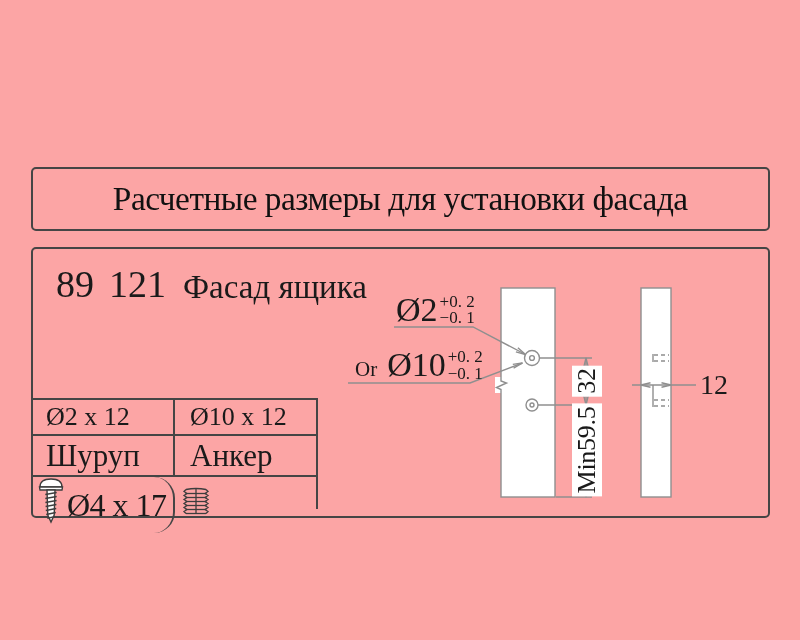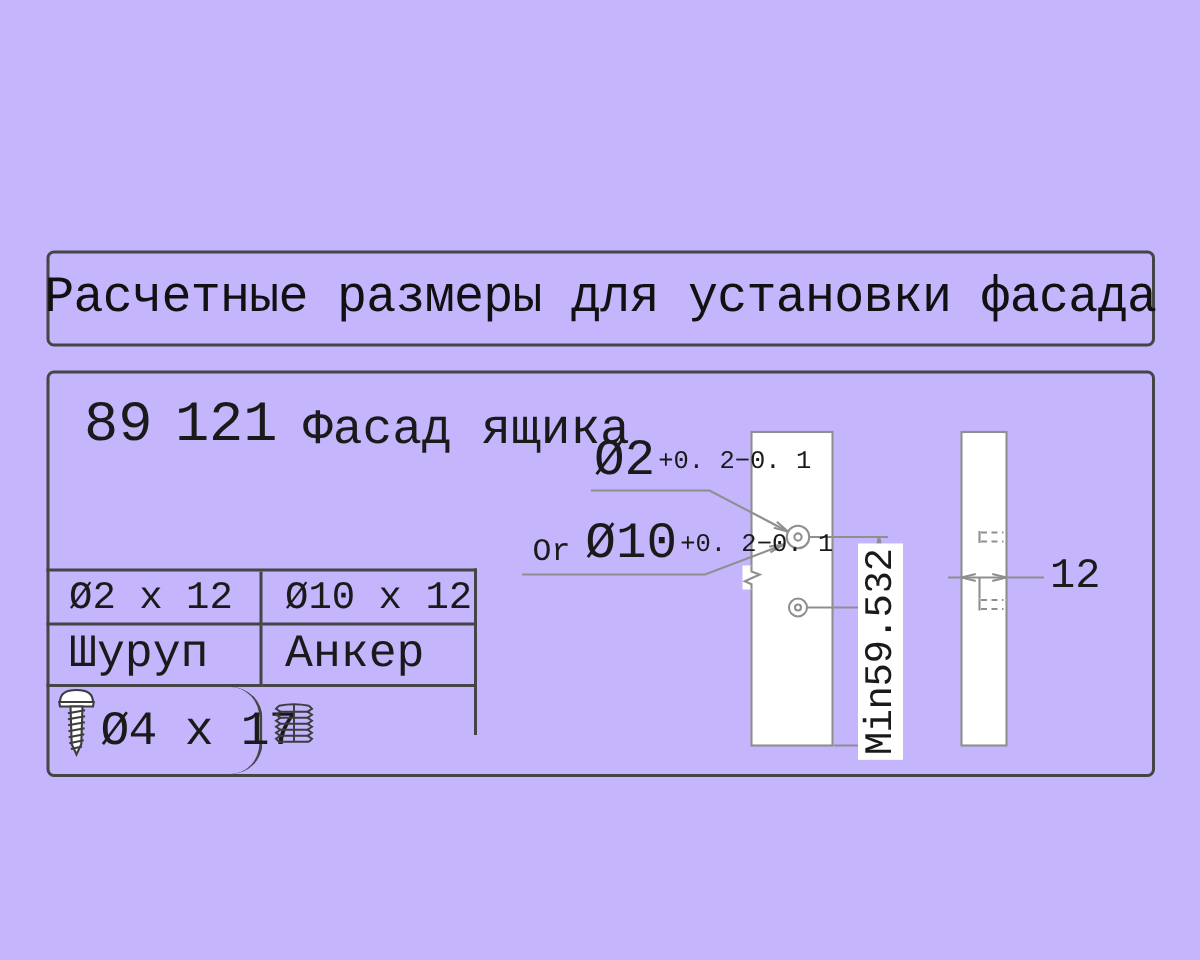--- a/index.html
+++ b/index.html
@@ -1,19 +1,19 @@
 <!DOCTYPE html>
 <html><head>
 <meta charset="utf-8">
 <style>
   * { margin:0; padding:0; box-sizing:border-box; }
   html,body { background:#ffffff; }
   .canvas {
-    position:relative; width:800px; height:640px; background:#c4b5fd;
-    font-family:Liberation Mono, monospace; color:#1a1a1a; overflow:hidden;
+    position:relative; width:800px; height:640px; background:#fca5a5;
+    font-family:Liberation Serif, serif; color:#1a1a1a; overflow:hidden;
   }
   .title-box {
     position:absolute; left:31px; top:167px; width:739px; height:64px;
     border:2px solid #454545; border-radius:5px;
     display:flex; align-items:center; justify-content:center;
   }
   .title-box .title {
     font-size:34px; letter-spacing:-0.5px; white-space:nowrap;
     transform:scaleX(0.98); color:#111;
   }
@@ -23,41 +23,41 @@
   }
   .header-row {
     position:absolute; left:56px; top:262px;
     display:flex; align-items:flex-end; white-space:nowrap;
   }
   .header-row .num { font-size:38px; }
   .header-row .num + .num { margin-left:15px; }
   .header-row .prod-name { font-size:33px; margin-left:17px; }
 
   .fastener-table {
-    position:absolute; left:31px; top:379px; width:287px; height:111px;
+    position:absolute; left:31px; top:398px; width:287px; height:111px;
     border-top:2px solid #454545; border-right:2px solid #454545;
     display:grid; grid-template-columns:144px 1fr; grid-template-rows:36px 41px 1fr;text-align:center;
   }
   .cell {
     border-color:#454545; display:flex; align-items:center;
     padding-left:15px; white-space:nowrap; overflow:visible;
   }
   .cell.c1 { border-right:2px solid #454545; }
   .cell.r1, .cell.r2 { border-bottom:2px solid #454545; }
   .cell.r1 { font-size:26px; }
   .cell.r2 { font-size:31px; }
   .cell.r3 { font-size:32px; letter-spacing:-0.5px; padding-left:7px;border-radius:21px; }
   .cell.r3 .fastener-dim { margin-left:3px; }
 
   svg.linework { position:absolute; left:0; top:0; pointer-events:none; }
 
   .tol-label { position:absolute; display:flex; align-items:center; white-space:nowrap; }
   .tol-label .dia { font-size:34px; line-height:0.92; }
   .tol-label .or  { font-size:21px; margin-top:9px; margin-right:10px; }
-  .tol-stack { display:flex; flex-direction:row; font-size:17px; line-height:0.95; margin-left:2px; margin-top:1px; }
+  .tol-stack { display:flex; flex-direction:column; font-size:17px; line-height:0.95; margin-left:2px; margin-top:1px; }
 
   .dim-rot {
     position:absolute; font-size:26px; letter-spacing:-0.3px; white-space:nowrap;
     background:#ffffff; padding:0 3px;
     transform:translate(-50%,-50%) rotate(-90deg);
   }
   .dim-12 { position:absolute; font-size:28px; }
 </style>
 </head>
 <body>

